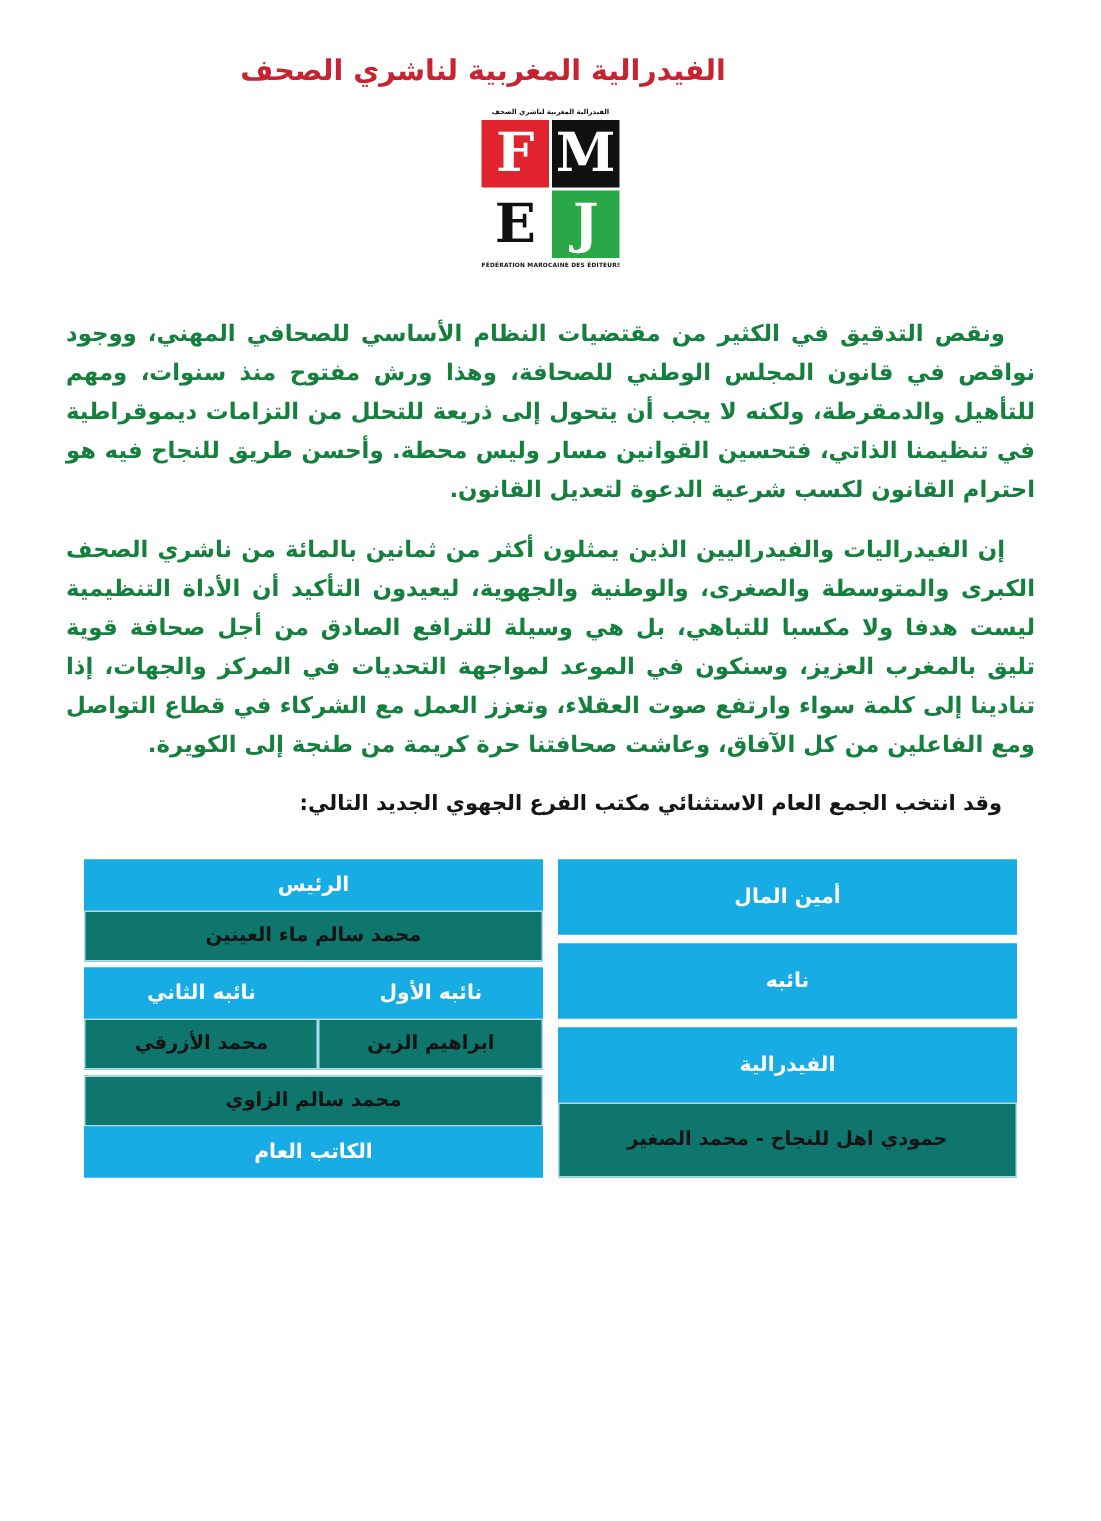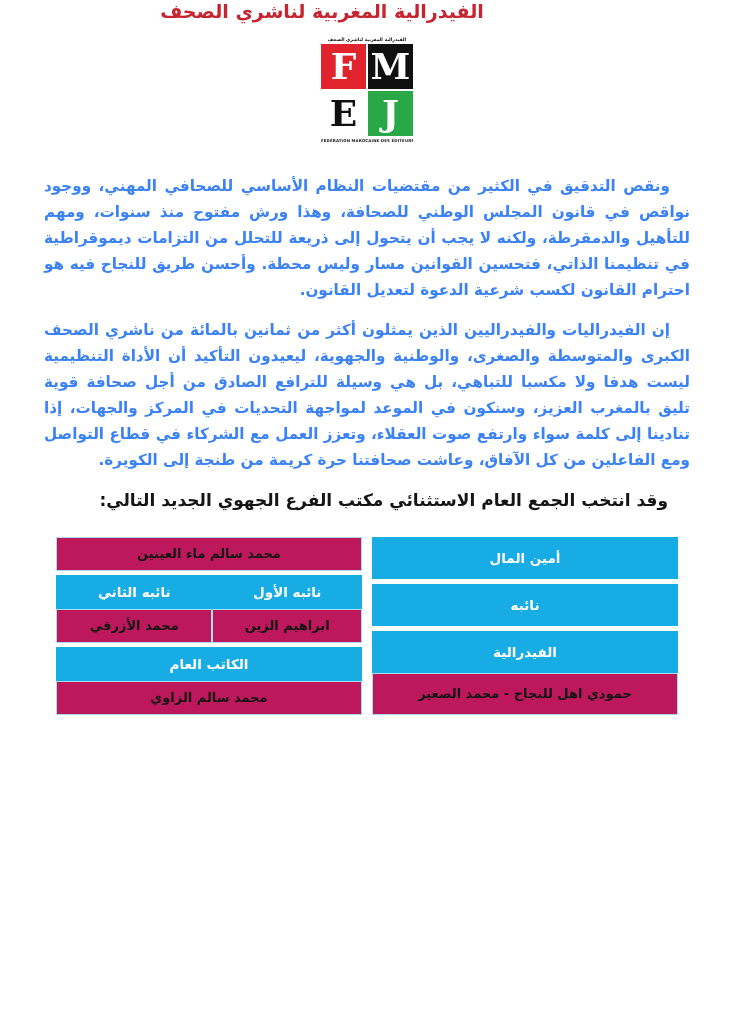--- a/index.html
+++ b/index.html
@@ -18,20 +18,21 @@
 
   .page {
     position: relative;
     width: 734px;
     height: 1014px;
     box-sizing: border-box;
   }
 
   
   .header {
+    padding-top: 36px;
     text-align: center;
   }
   .org-title {
     color: #c62430;
     font-size: 19px;
     font-weight: bold;
     letter-spacing: 0px;
     direction: rtl;
     margin: 0 auto;
     width: 100%;
@@ -105,26 +106,26 @@
     margin-top: 26px;
     padding: 0 44px 0 44px;
     direction: rtl;
   }
   .para {
     font-size: 15.2px;
     line-height: 26px;
     text-align: justify;
     text-align-last: right;
     font-weight: bold;
-    color: #3b82f6;
+    color: #15803d;
     margin: 0 0 14px 0;
     text-indent: 20px;
   }
   .lead-line {
-    font-size: 17px;
+    font-size: 14px;
     line-height: 26px;
     font-weight: bold;
     color: #151515;
     text-align: right;
     margin: 10px 0 0 0;
     padding-right: 22px;
   }
 
   
   .tables {
@@ -151,21 +152,21 @@
     font-size: 13px;
     font-weight: bold;
   }
   .tbl td.head {
     background: #17ade4;
     color: #ffffff;
     border-color: #17ade4;
     font-size: 13.5px;
   }
   .tbl td.val {
-    background: #be185d;
+    background: #0f766e;
     color: #141414;
   }
   .spacer-row td {
     border: none;
     height: 4px;
     background: transparent;
     padding: 0;
   }
 </style>
 </head>
@@ -194,41 +195,44 @@
     <p class="para">ونقص التدقيق في الكثير من مقتضيات النظام الأساسي للصحافي المهني، ووجود نواقص في قانون المجلس الوطني للصحافة، وهذا ورش مفتوح منذ سنوات، ومهم للتأهيل والدمقرطة، ولكنه لا يجب أن يتحول إلى ذريعة للتحلل من التزامات ديموقراطية في تنظيمنا الذاتي، فتحسين القوانين مسار وليس محطة. وأحسن طريق للنجاح فيه هو احترام القانون لكسب شرعية الدعوة لتعديل القانون.</p>
     <p class="para">إن الفيدراليات والفيدراليين الذين يمثلون أكثر من ثمانين بالمائة من ناشري الصحف الكبرى والمتوسطة والصغرى، والوطنية والجهوية، ليعيدون التأكيد أن الأداة التنظيمية ليست هدفا ولا مكسبا للتباهي، بل هي وسيلة للترافع الصادق من أجل صحافة قوية تليق بالمغرب العزيز، وسنكون في الموعد لمواجهة التحديات في المركز والجهات، إذا تنادينا إلى كلمة سواء وارتفع صوت العقلاء، وتعزز العمل مع الشركاء في قطاع التواصل ومع الفاعلين من كل الآفاق، وعاشت صحافتنا حرة كريمة من طنجة إلى الكويرة.</p>
     <p class="lead-line">وقد انتخب الجمع العام الاستثنائي مكتب الفرع الجهوي الجديد التالي:</p>
   </div>
 
   <div class="tables">
 
     <table class="tbl">
       <tbody>
         <tr>
+          <td class="head" colspan="2">الرئيس</td>
+        </tr>
+        <tr>
           <td class="val" colspan="2">محمد سالم ماء العينين</td>
         </tr>
         <tr class="spacer-row">
           <td colspan="2"></td>
         </tr>
         <tr>
           <td class="head">نائبه الأول</td>
           <td class="head">نائبه الثاني</td>
         </tr>
         <tr>
           <td class="val">ابراهيم الزين</td>
           <td class="val">محمد الأزرقي</td>
         </tr>
         <tr class="spacer-row">
           <td colspan="2"></td>
         </tr>
         <tr>
+          <td class="val" colspan="2">محمد سالم الزاوي</td>
+        </tr>
+        <tr>
           <td class="head" colspan="2">الكاتب العام</td>
-        </tr>
-        <tr>
-          <td class="val" colspan="2">محمد سالم الزاوي</td>
         </tr>
       </tbody>
     </table>
 
     <table class="tbl">
       <tbody>
         <tr>
           <td class="head">أمين المال</td>
         </tr>
         <tr class="spacer-row">

